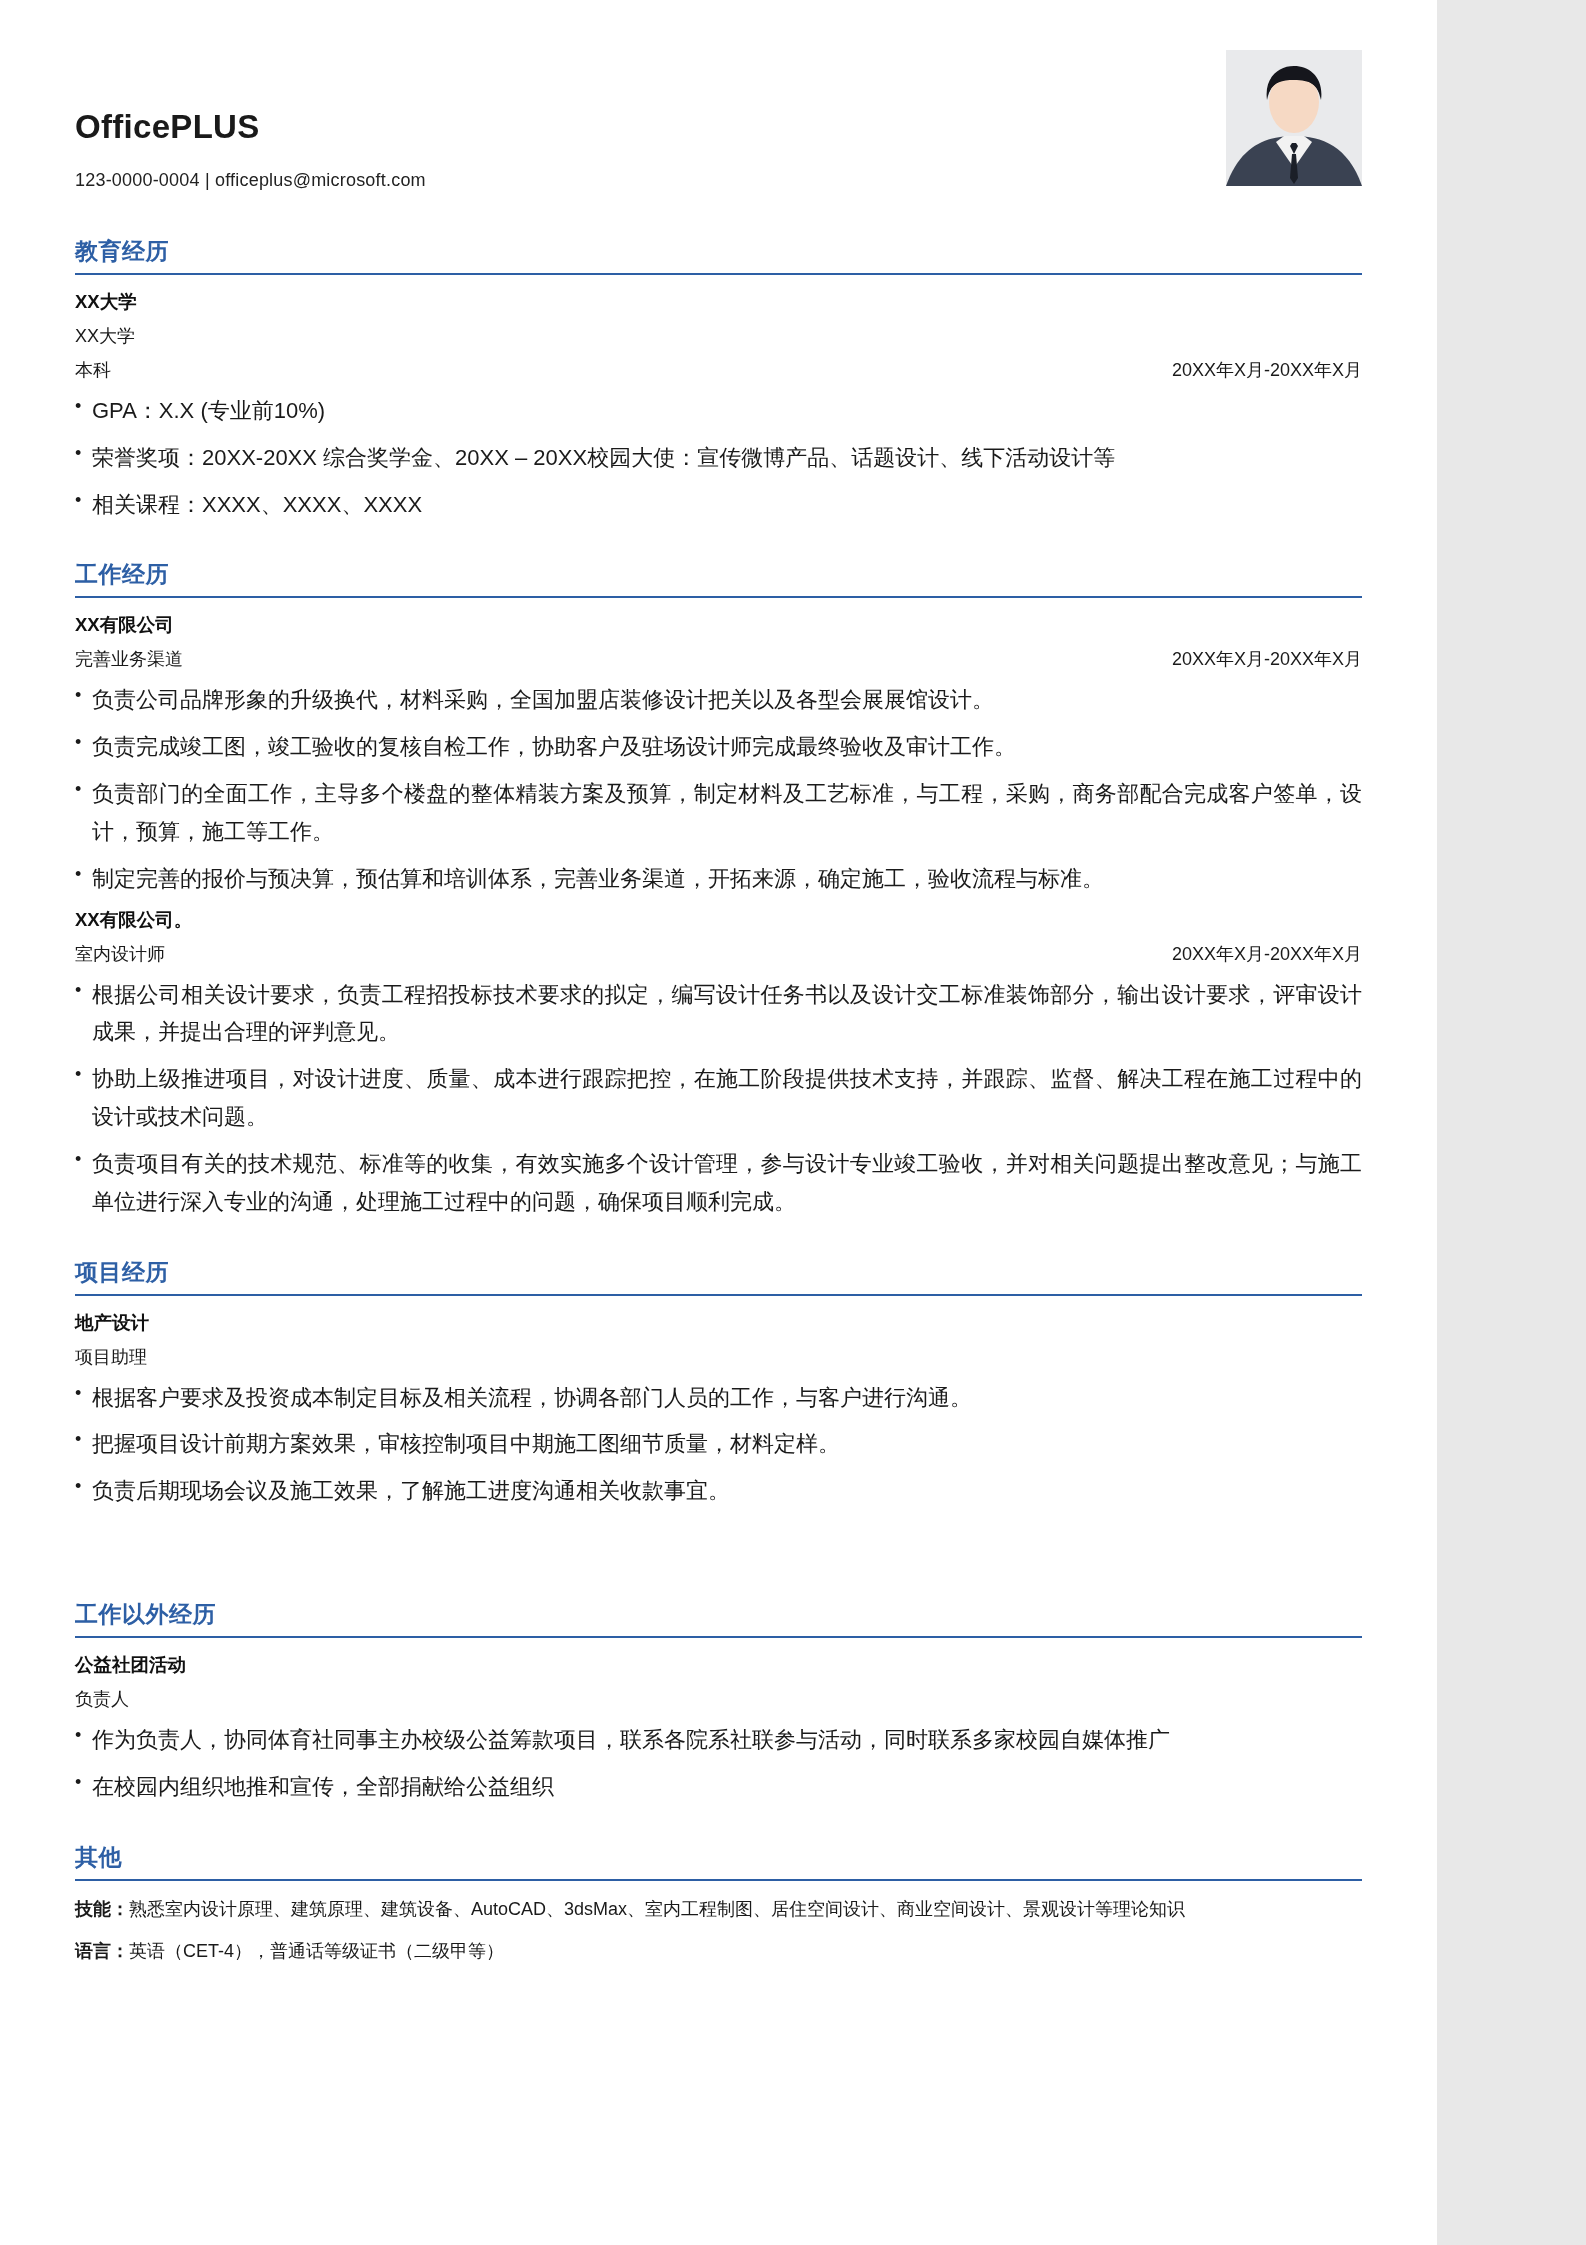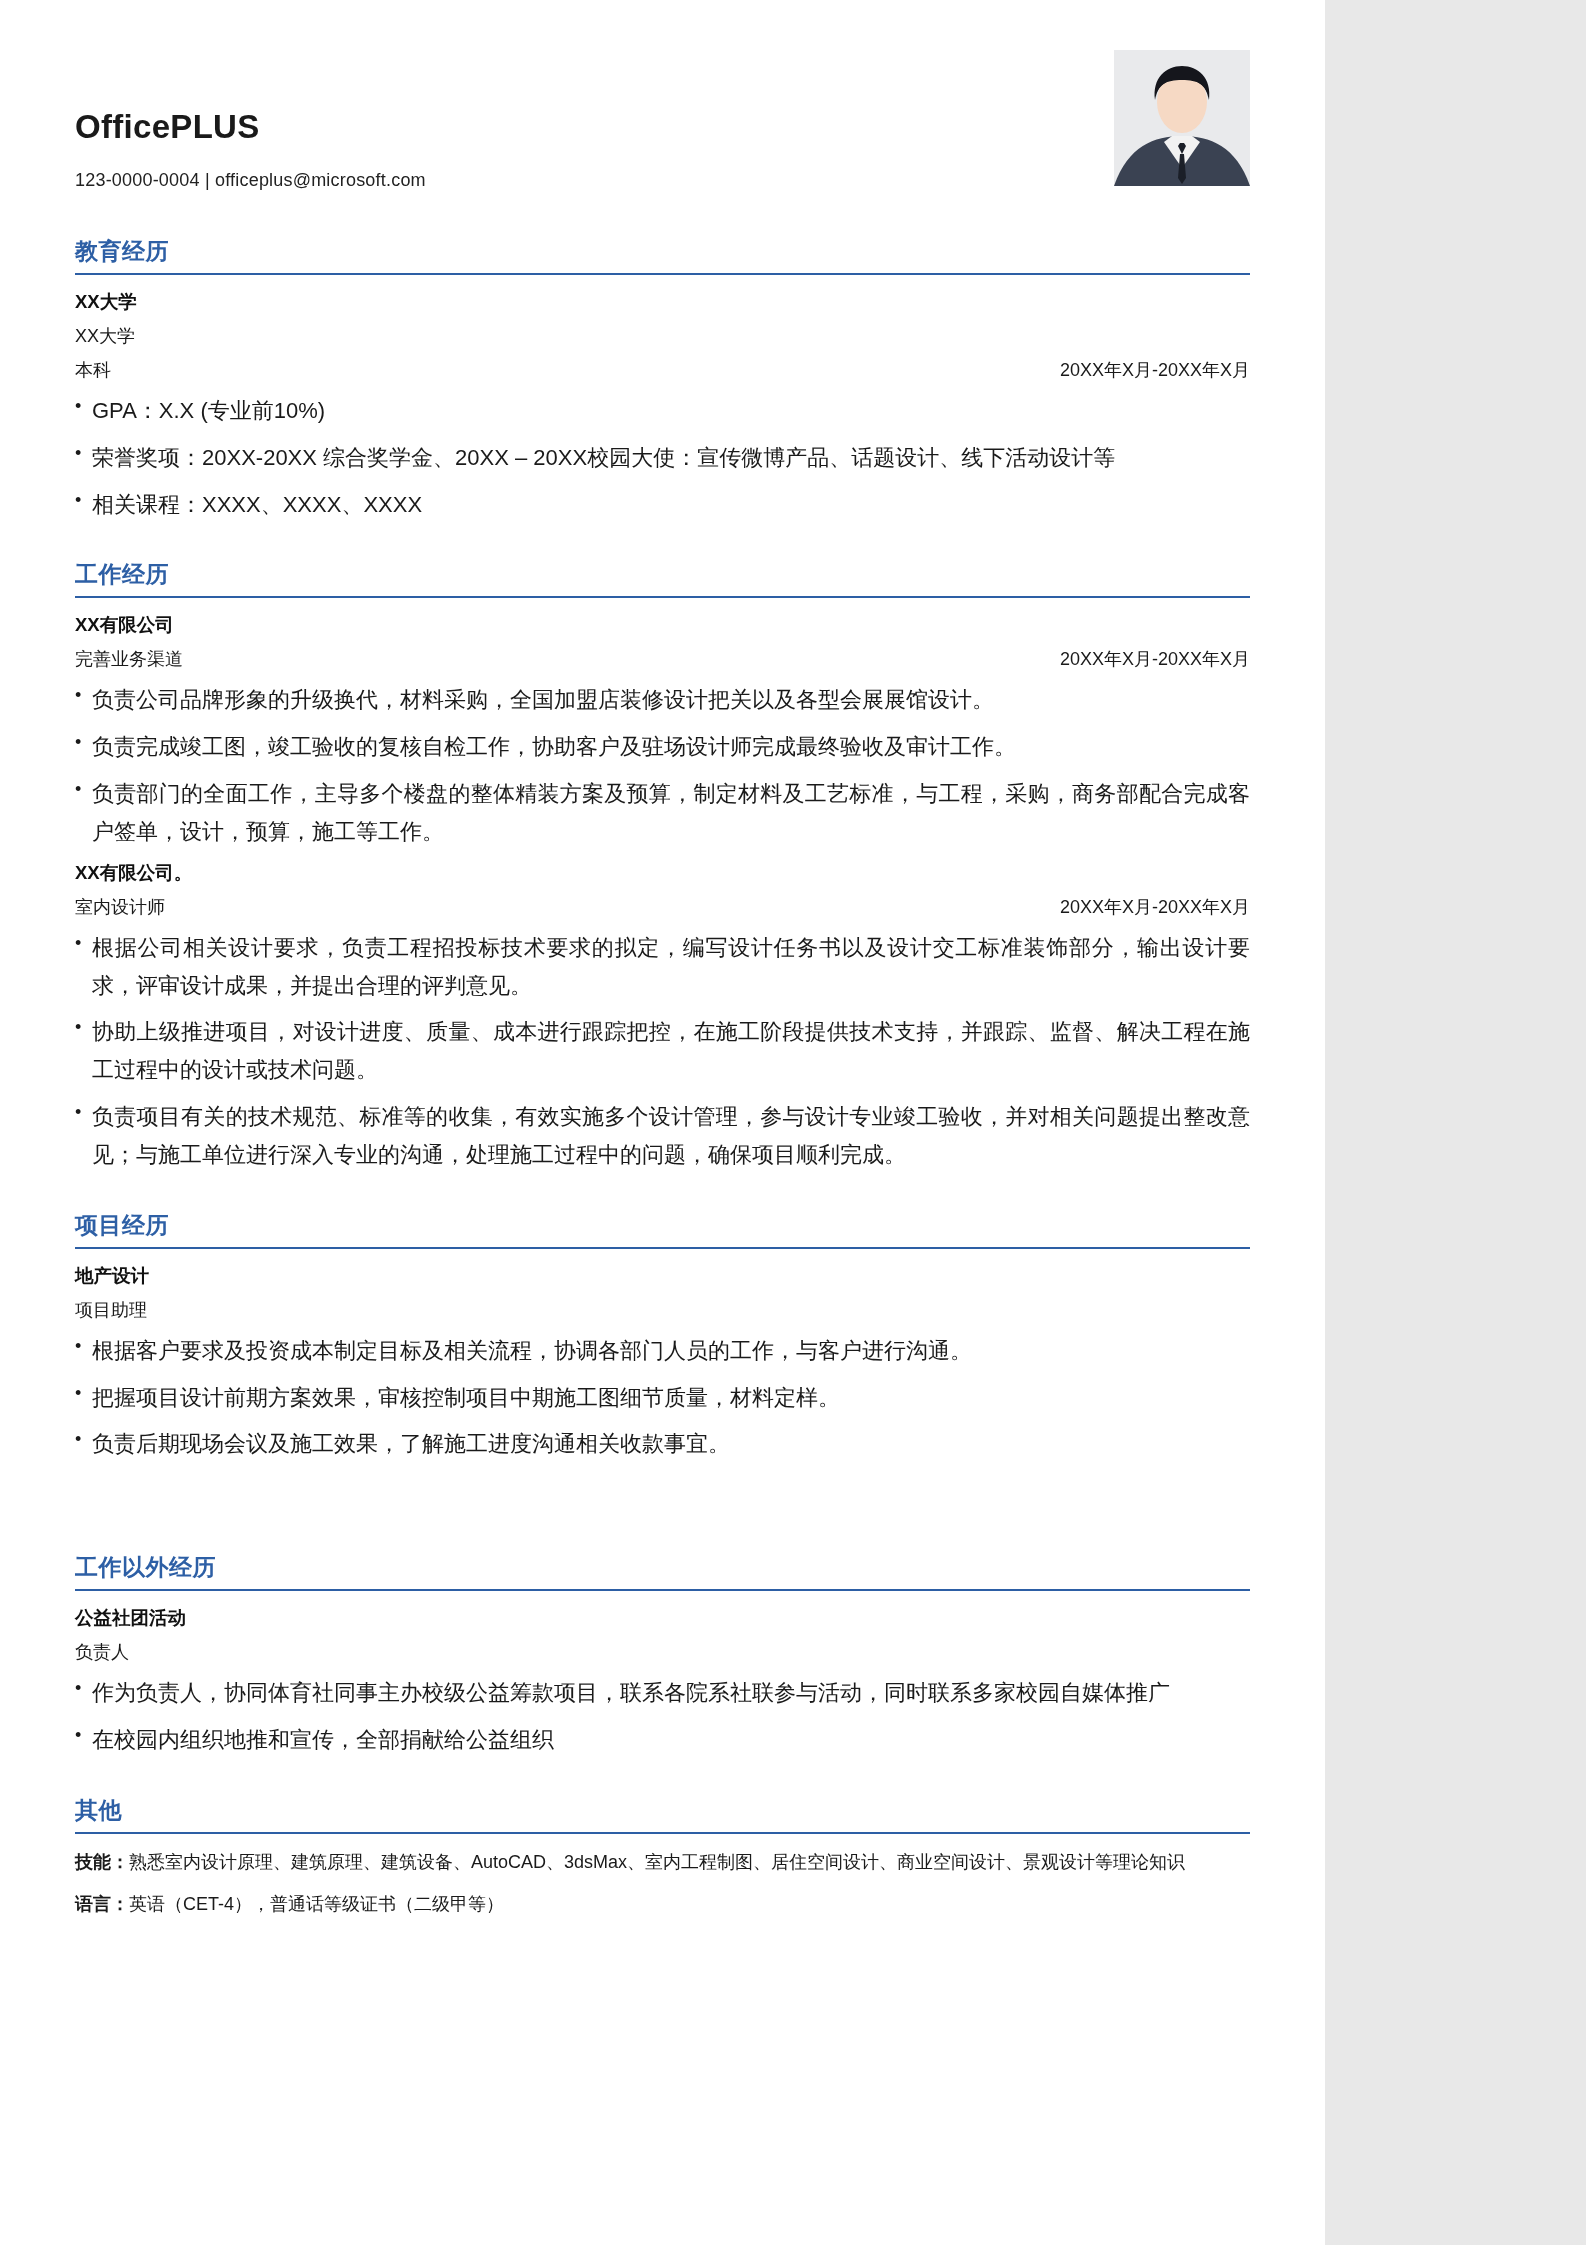--- a/index.html
+++ b/index.html
@@ -5,21 +5,21 @@
   * { box-sizing: border-box; }
   html, body { margin: 0; padding: 0; }
   body {
     width: 1586px;
     min-height: 2245px;
     background: #e8e8e8;
     font-family: "Liberation Sans", "DejaVu Sans", sans-serif;
   }
   .page {
     position: relative;
-    width: 1325px;
+    width: 1437px;
     min-height: 2245px;
     background: #ffffff;
     padding: 0;
   }
   .content {
     padding: 0 75px;
   }
 
   
   .header {
@@ -167,20 +167,21 @@
       <div class="entry">
         <div class="org">XX有限公司</div>
         <div class="row">
           <span class="left">完善业务渠道</span>
           <span class="right">20XX年X月-20XX年X月</span>
         </div>
         <ul class="bullets">
           <li>负责公司品牌形象的升级换代，材料采购，全国加盟店装修设计把关以及各型会展展馆设计。</li>
           <li>负责完成竣工图，竣工验收的复核自检工作，协助客户及驻场设计师完成最终验收及审计工作。</li>
           <li>负责部门的全面工作，主导多个楼盘的整体精装方案及预算，制定材料及工艺标准，与工程，采购，商务部配合完成客户签单，设计，预算，施工等工作。</li>
+          <li>制定完善的报价与预决算，预估算和培训体系，完善业务渠道，开拓来源，确定施工，验收流程与标准。</li>
         </ul>
       </div>
 
       <div class="entry">
         <div class="org">XX有限公司。</div>
         <div class="row">
           <span class="left">室内设计师</span>
           <span class="right">20XX年X月-20XX年X月</span>
         </div>
         <ul class="bullets">

